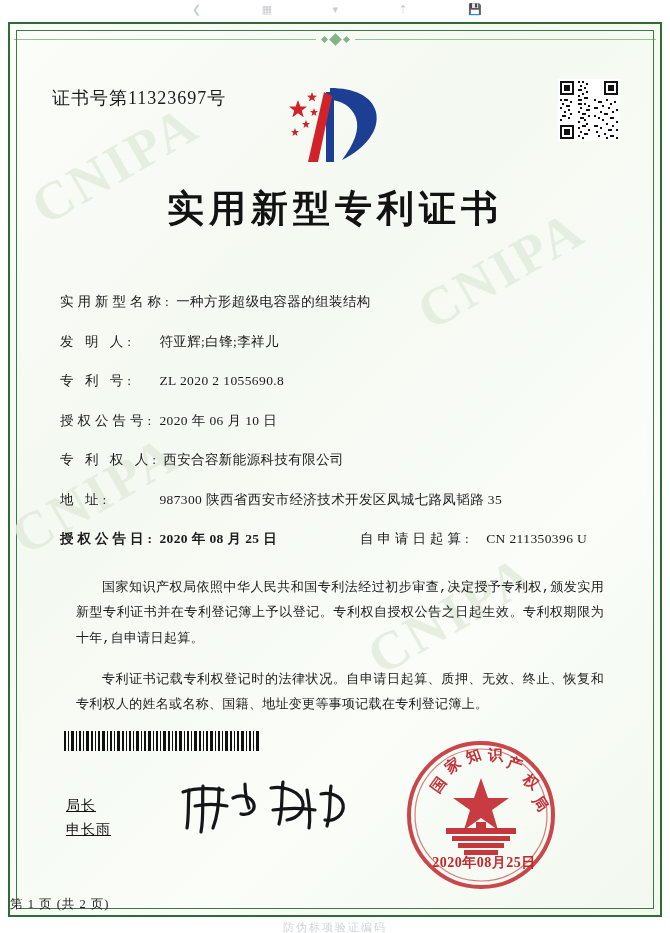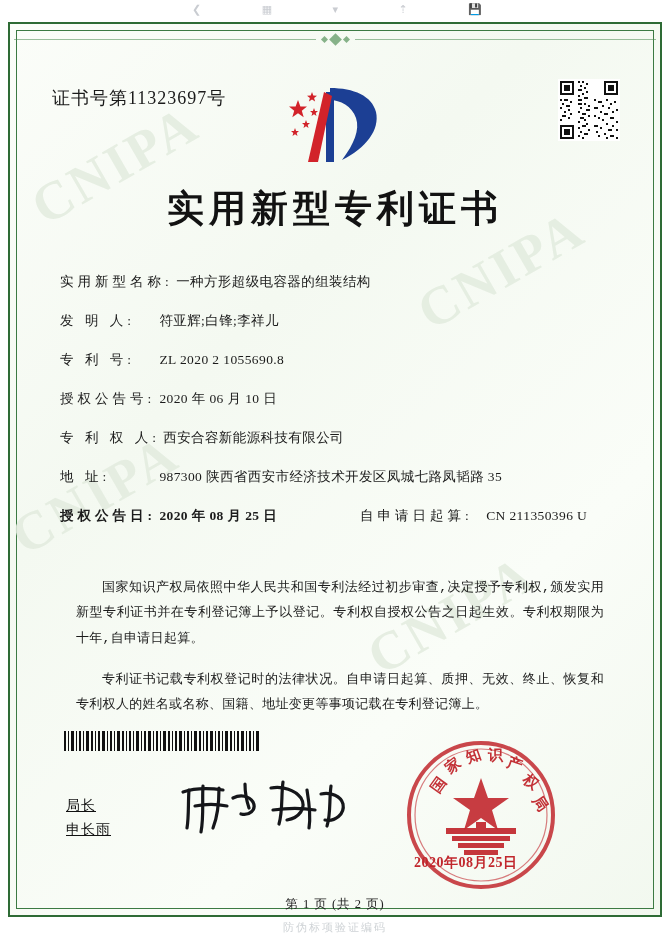--- a/index.html
+++ b/index.html
@@ -45,44 +45,44 @@
   .qr svg{display:block;}
 
   
   .logo{position:absolute;left:258px;top:58px;width:140px;height:88px;}
 
   .title{position:absolute;left:0;right:0;top:160px;text-align:center;
       font-size:37px;font-weight:bold;letter-spacing:5px;color:#121212;
       font-family:Liberation Sans, sans-serif;}
 
   .fields{position:absolute;left:50px;top:248px;width:560px;font-size:13.5px;color:#1b1b1b;}
-  .row{position:relative;margin-bottom:19.5px;line-height:1.45;}
+  .row{position:relative;margin-bottom:19.5px;line-height:1.45;margin-top:20px;}
   .lbl{display:inline-block;min-width:96px;letter-spacing:4px;}
   .val{letter-spacing:.4px;}
   .row.addr .val2{display:block;margin-left:96px;}
   .row.inline2{display:flex;}
   .row.inline2 .left{width:300px;font-weight:bold;}
   .grant-no{margin-left:10px;}
 
   .para{position:absolute;left:50px;top:535px;width:560px;font-size:13px;
       line-height:1.95;color:#1b1b1b;text-align:justify;letter-spacing:.3px;}
   .para p{margin:16px;text-indent:2em;font-family:Liberation Mono, monospace;}
 
   
   .barcode{position:absolute;left:54px;top:707px;width:196px;height:20px;}
 
   
   .seal{position:absolute;left:392px;top:712px;width:158px;height:158px;}
-  .seal-date{position:absolute;left:404px;top:830px;width:140px;text-align:left;
+  .seal-date{position:absolute;left:404px;top:830px;width:140px;text-align:center;
       color:#c1272d;font-size:14px;font-weight:bold;letter-spacing:.5px;}
 
   .director{position:absolute;left:56px;top:770px;font-size:14px;line-height:1.7;color:#111;letter-spacing:1px;text-decoration:underline;}
   .signature{position:absolute;left:165px;top:752px;width:180px;height:62px;}
 
-  .pagefoot{position:absolute;left:0;right:0;top:872px;text-align:center;
+  .pagefoot{position:absolute;left:0;right:0;top:872px;text-align:left;
       font-size:12.5px;color:#222;letter-spacing:1px;}
 
   .bottom-note{position:absolute;left:0;right:0;top:920px;text-align:center;
       font-size:11px;color:#cfd3d6;letter-spacing:2px;}
 </style>
 </head>
 <body>
 
 <div class="page">
 

